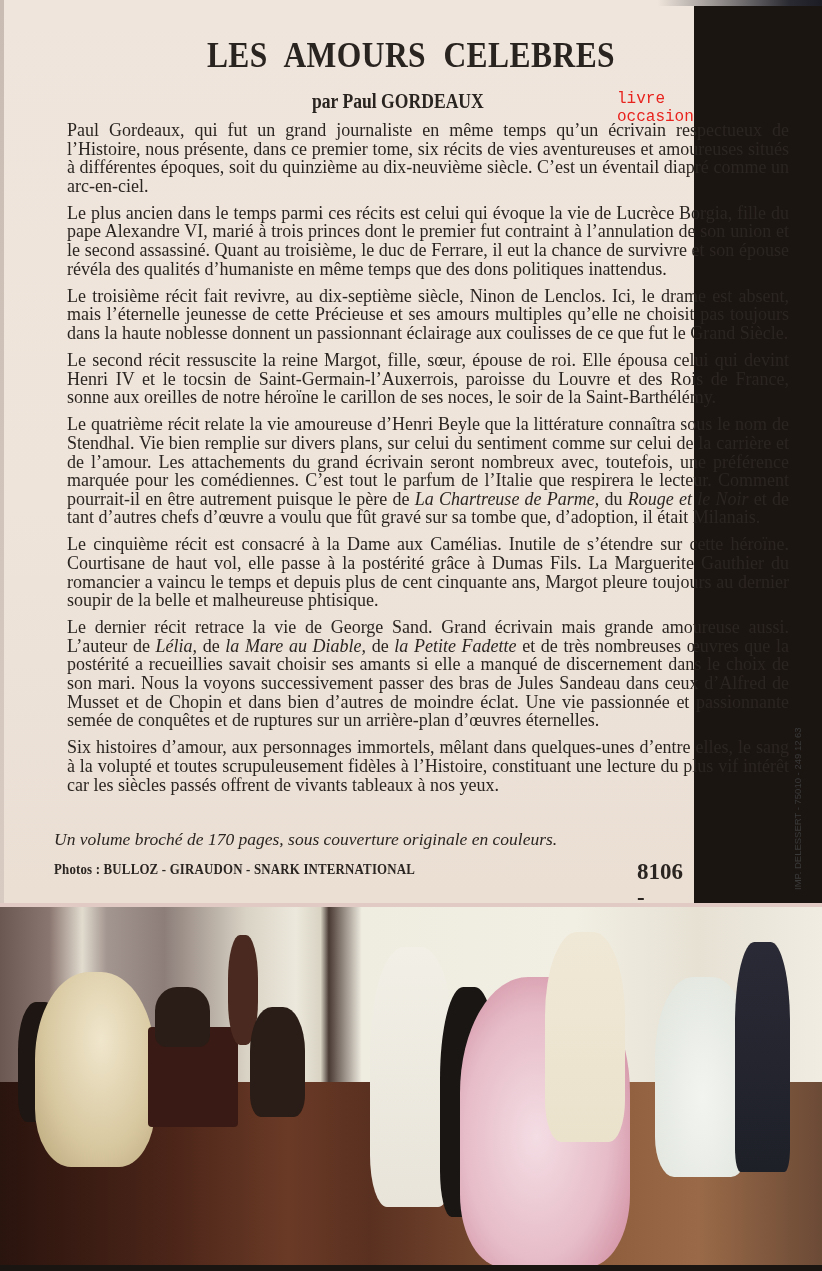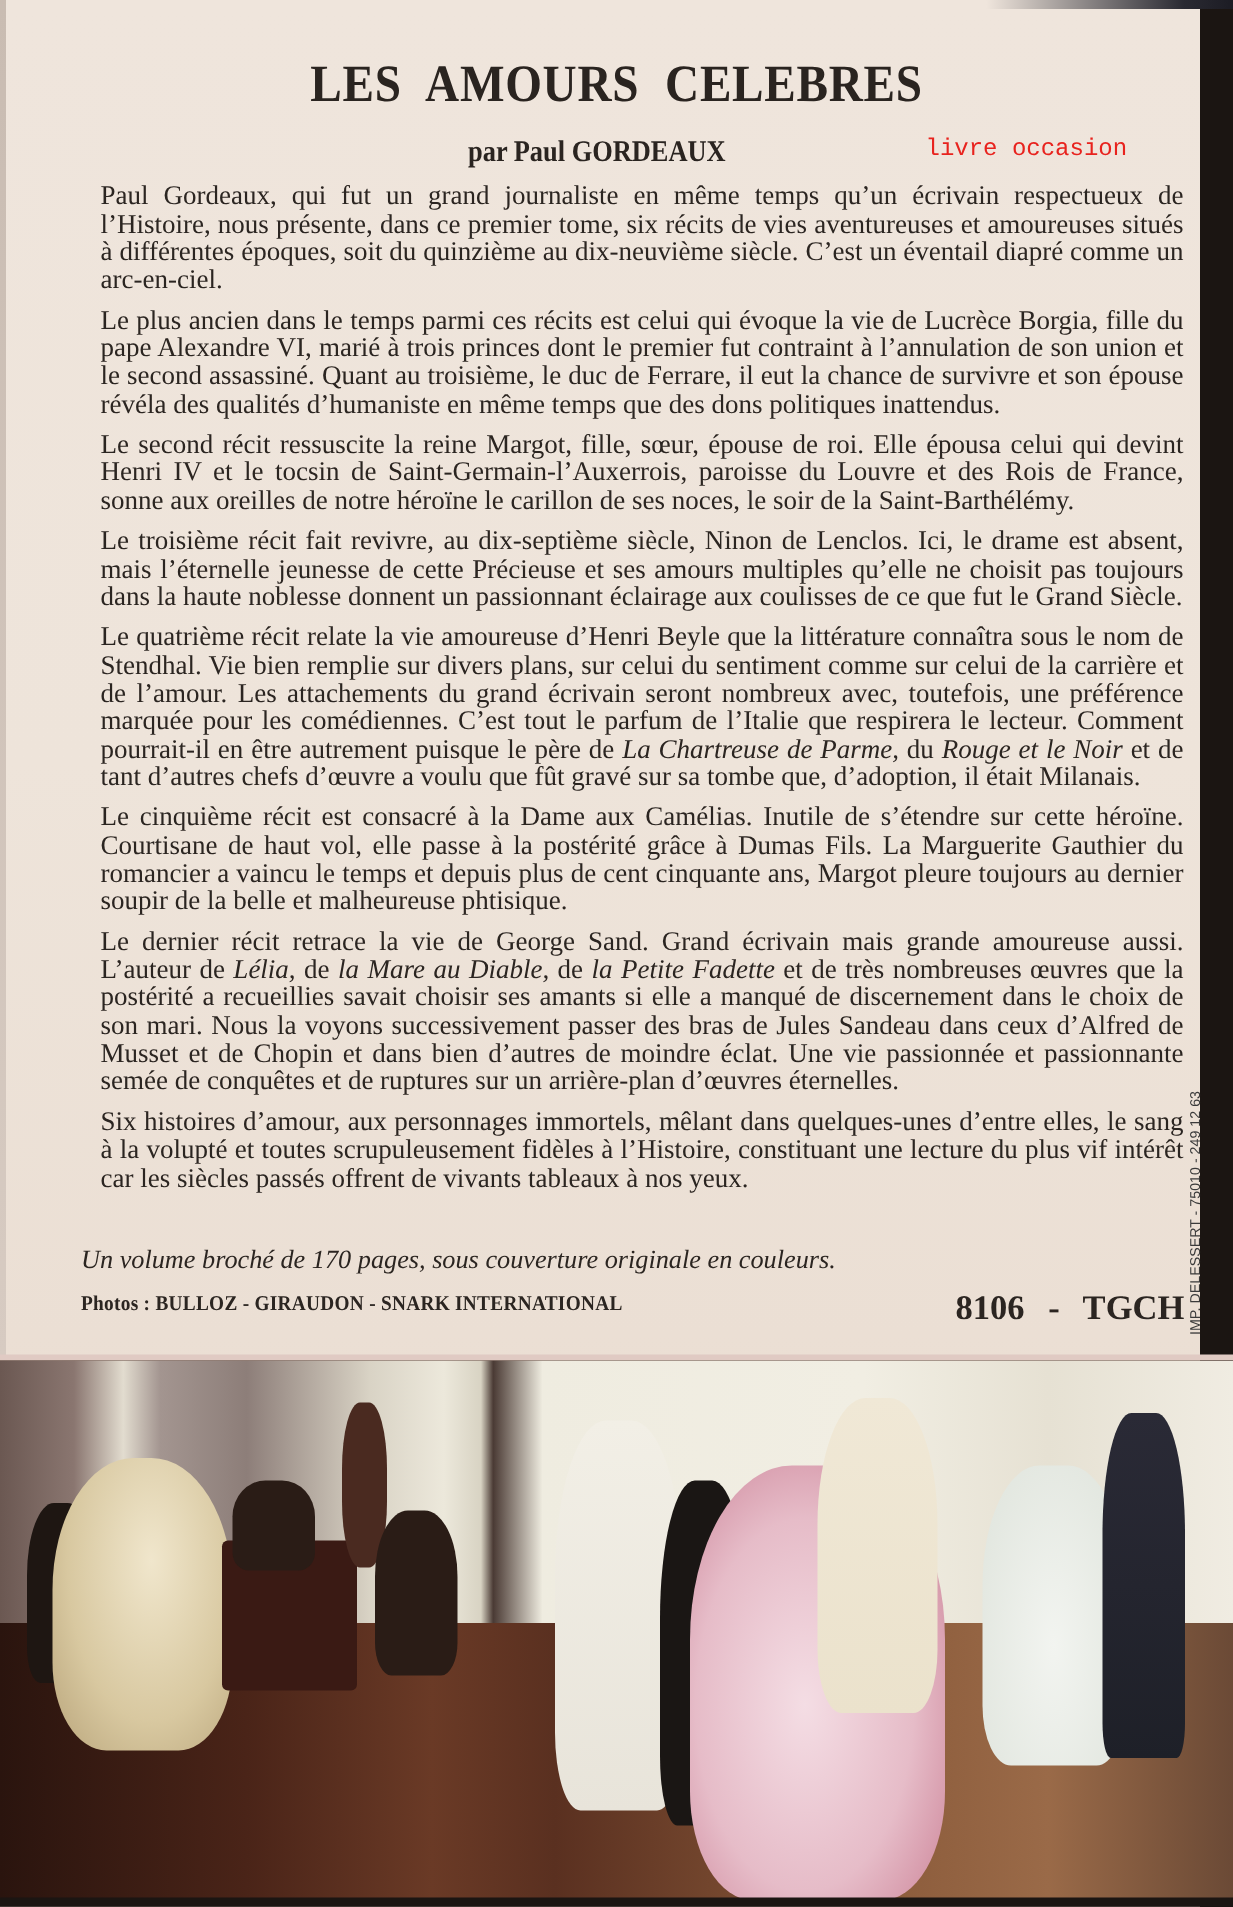--- a/index.html
+++ b/index.html
@@ -2,21 +2,21 @@
 <html><head>
 <meta charset="utf-8">
 <style>
   html, body { margin:0; padding:0; }
   body {
     width:822px; height:1271px; overflow:hidden; position:relative;
     background:#1b1512;
     font-family:"Liberation Serif", "DejaVu Serif", serif;
   }
   .cover {
-    position:absolute; left:0; top:0; width:800px; height:1271px;
+    position:absolute; left:0; top:0; width:694px; height:1271px;
     background:linear-gradient(180deg,#efe5dc 0%,#eee4da 40%,#ebdfd4 70%,#e9d6cd 100%);
   }
   .top-shadow {
     position:absolute; left:0; top:0; width:822px; height:6px;
     background:linear-gradient(90deg,#efe5dc 0%,#efe5dc 80%,#2a2a32 96%,#1c1c24 100%);
   }
   .left-edge {
     position:absolute; left:0; top:0; width:4px; height:905px;
     background:linear-gradient(180deg,#c9bcb2,#d7cbc2);
   }
@@ -80,22 +80,22 @@
   <div class="top-shadow"></div>
   <div class="left-edge"></div>
 
   <div class="title">LES AMOURS CELEBRES</div>
   <div class="author">par Paul GORDEAUX</div>
   <div class="occasion">livre occasion</div>
 
   <div class="body-text" id="blurb">
       <p><span>Paul Gordeaux, qui fut un grand journaliste en même temps qu’un écrivain respectueux de l’Histoire, nous présente, dans ce premier tome, six récits de vies aventureuses et amoureuses situés à différentes époques, soit du quinzième au dix-neuvième siècle. C’est un éventail diapré comme un arc-en-ciel.</span></p>
       <p><span>Le plus ancien dans le temps parmi ces récits est celui qui évoque la vie de Lucrèce Borgia, fille du pape Alexandre VI, marié à trois princes dont le premier fut contraint à l’annulation de son union et le second assassiné. Quant au troisième, le duc de Ferrare, il eut la chance de survivre et son épouse révéla des qualités d’humaniste en même temps que des dons politiques inattendus.</span></p>
+      <p><span>Le troisième récit fait revivre, au dix-septième siècle, Ninon de Lenclos. Ici, le drame est absent, mais l’éternelle jeunesse de cette Précieuse et ses amours multiples qu’elle ne choisit pas toujours dans la haute noblesse donnent un passionnant éclairage aux coulisses de ce que fut le Grand Siècle.</span></p>
       <p><span>Le second récit ressuscite la reine Margot, fille, sœur, épouse de roi. Elle épousa celui qui devint Henri IV et le tocsin de Saint-Germain-l’Auxerrois, paroisse du Louvre et des Rois de France, sonne aux oreilles de notre héroïne le carillon de ses noces, le soir de la Saint-Barthélémy.</span></p>
-      <p><span>Le troisième récit fait revivre, au dix-septième siècle, Ninon de Lenclos. Ici, le drame est absent, mais l’éternelle jeunesse de cette Précieuse et ses amours multiples qu’elle ne choisit pas toujours dans la haute noblesse donnent un passionnant éclairage aux coulisses de ce que fut le Grand Siècle.</span></p>
       <p><span>Le quatrième récit relate la vie amoureuse d’Henri Beyle que la littérature connaîtra sous le nom de Stendhal. Vie bien remplie sur divers plans, sur celui du sentiment comme sur celui de la carrière et de l’amour. Les attachements du grand écrivain seront nombreux avec, toutefois, une préférence marquée pour les comédiennes. C’est tout le parfum de l’Italie que respirera le lecteur. Comment pourrait-il en être autrement puisque le père de </span><em>La Chartreuse de Parme,</em><span> du </span><em>Rouge et le Noir</em><span> et de tant d’autres chefs d’œuvre a voulu que fût gravé sur sa tombe que, d’adoption, il était Milanais.</span></p>
       <p><span>Le cinquième récit est consacré à la Dame aux Camélias. Inutile de s’étendre sur cette héroïne. Courtisane de haut vol, elle passe à la postérité grâce à Dumas Fils. La Marguerite Gauthier du romancier a vaincu le temps et depuis plus de cent cinquante ans, Margot pleure toujours au dernier soupir de la belle et malheureuse phtisique.</span></p>
       <p><span>Le dernier récit retrace la vie de George Sand. Grand écrivain mais grande amoureuse aussi. L’auteur de </span><em>Lélia,</em><span> de </span><em>la Mare au Diable,</em><span> de </span><em>la Petite Fadette</em><span> et de très nombreuses œuvres que la postérité a recueillies savait choisir ses amants si elle a manqué de discernement dans le choix de son mari. Nous la voyons successivement passer des bras de Jules Sandeau dans ceux d’Alfred de Musset et de Chopin et dans bien d’autres de moindre éclat. Une vie passionnée et passionnante semée de conquêtes et de ruptures sur un arrière-plan d’œuvres éternelles.</span></p>
       <p><span>Six histoires d’amour, aux personnages immortels, mêlant dans quelques-unes d’entre elles, le sang à la volupté et toutes scrupuleusement fidèles à l’Histoire, constituant une lecture du plus vif intérêt car les siècles passés offrent de vivants tableaux à nos yeux.</span></p>
     </div>
 
   <div class="volume">Un volume broché de 170 pages, sous couverture originale en couleurs.</div>
   <div class="photos">Photos : BULLOZ - GIRAUDON - SNARK INTERNATIONAL</div>
   <div class="code">8106 - TGCH</div>
   <div class="imprint">IMP. DELESSERT - 75010 - 249 12 63</div>

